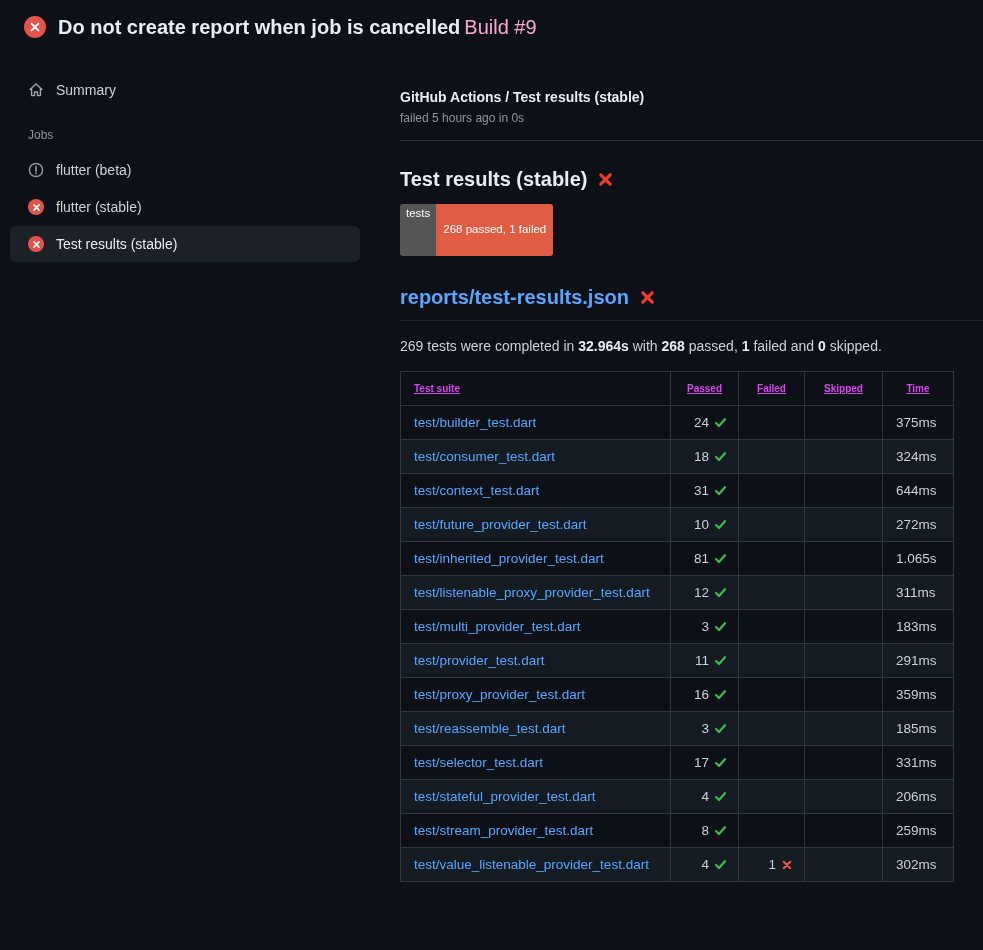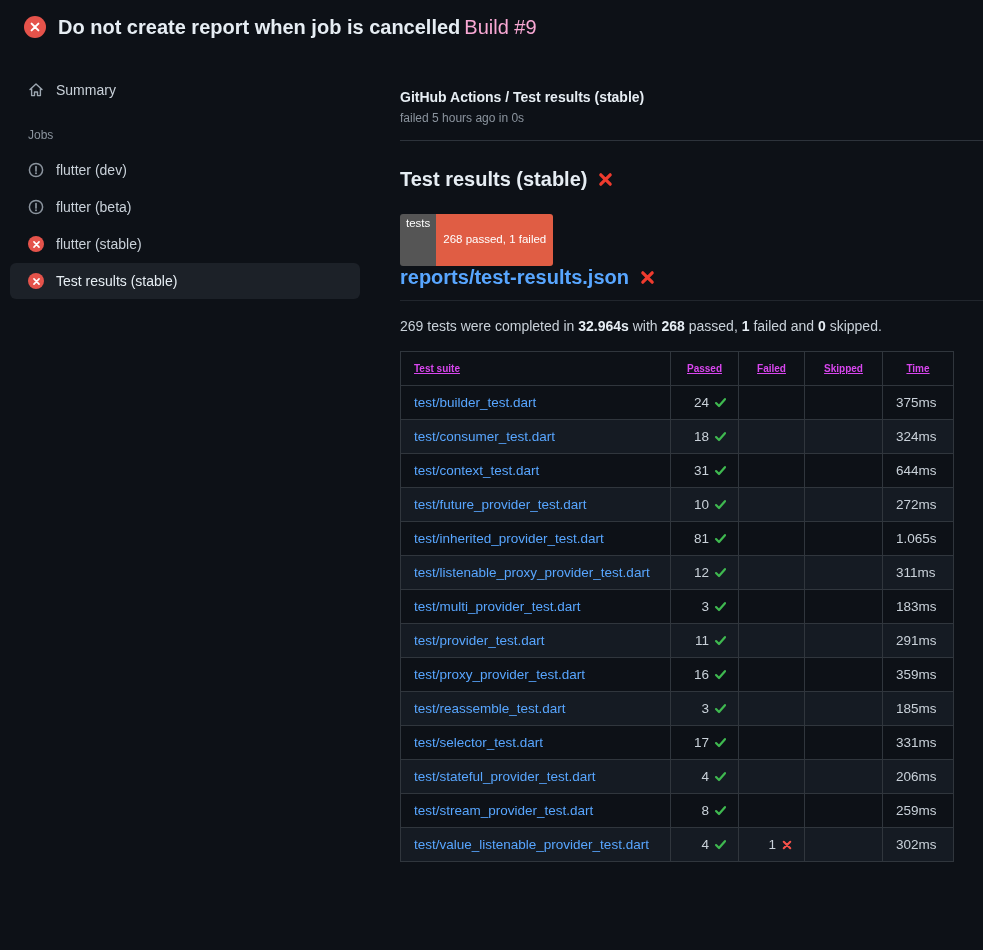--- a/index.html
+++ b/index.html
@@ -36,25 +36,25 @@
 
   
   .main { flex:1; padding:40px 0 0 30px; }
   .breadcrumb { font-size:14px; font-weight:700; color:#e6edf3; }
   .status-line { font-size:12px; color:#8b949e; margin-top:6px; }
   .divider { border:none; border-top:1px solid #2d333b; margin-top:15px; }
   .section-title {
     margin-top:27px; font-size:20px; font-weight:700; color:#e6edf3;
     display:flex; align-items:center; gap:10px;
   }
-  .badge { display:inline-flex; margin-top:23px; font-size:11.5px; line-height:1; border-radius:3px; overflow:hidden; vertical-align:middle; }
+  .badge { display:inline-flex; margin-top:13px; font-size:11.5px; line-height:1; border-radius:3px; overflow:hidden; vertical-align:middle; }
   .badge-label { background:var(--badge-label-bg,#555555); color:#fff; padding:4px 6px; }
   .badge-value { background:var(--badge-value-bg,#e05d44); color:#fff; padding:20px 7px; }
   .report-title {
-    font-size:20px; font-weight:700;
+    margin-top:30px; font-size:20px; font-weight:700;
     padding-bottom:11px; border-bottom:1px solid #21262d;
     display:flex; align-items:center; gap:10px;
   }
   .report-title a { color:var(--accent-link,#58a6ff); text-decoration:none; }
   .summary-line { margin-top:17px; font-size:14px; color:#c9d1d9; }
   .summary-line b { color:#e6edf3; }
 
   
   table { margin-top:17px; border-collapse:collapse; font-size:13.5px; table-layout:fixed; width:553px; }
   th, td { border:1px solid #30363d; padding:0 13px; height:34px; }
@@ -83,29 +83,20 @@
 
   <aside class="sidebar">
     <div class="side-item">
       <svg width="16" height="16" viewBox="0 0 16 16">
         <path d="M2 7.6 L8 2.1 L14 7.6 M3.6 6.6 V13.6 H6.5 V10 H9.5 V13.6 H12.4 V6.6" stroke="#9da7b1" stroke-width="1.4" fill="none" stroke-linecap="round" stroke-linejoin="round"></path>
       </svg>
       <span>Summary</span>
     </div>
     <div class="jobs-label">Jobs</div>
     <div>
-        <div class="side-item">
-    <svg width="16" height="16" viewBox="0 0 16 16">
-      <circle cx="8" cy="8" r="6.6" stroke="#8b949e" stroke-width="1.5" fill="none"></circle>
-      <path d="M8 4.6 V8.9" stroke="#8b949e" stroke-width="1.7" stroke-linecap="round" fill="none"></path>
-      <circle cx="8" cy="11.3" r="1" fill="#8b949e"></circle>
-    </svg>
-
-    <span>flutter (dev)</span>
-  </div>
         <div class="side-item">
     <svg width="16" height="16" viewBox="0 0 16 16">
       <circle cx="8" cy="8" r="6.6" stroke="#8b949e" stroke-width="1.5" fill="none"></circle>
       <path d="M8 4.6 V8.9" stroke="#8b949e" stroke-width="1.7" stroke-linecap="round" fill="none"></path>
       <circle cx="8" cy="11.3" r="1" fill="#8b949e"></circle>
     </svg>
 
     <span>flutter (beta)</span>
   </div>
         <div class="side-item">

